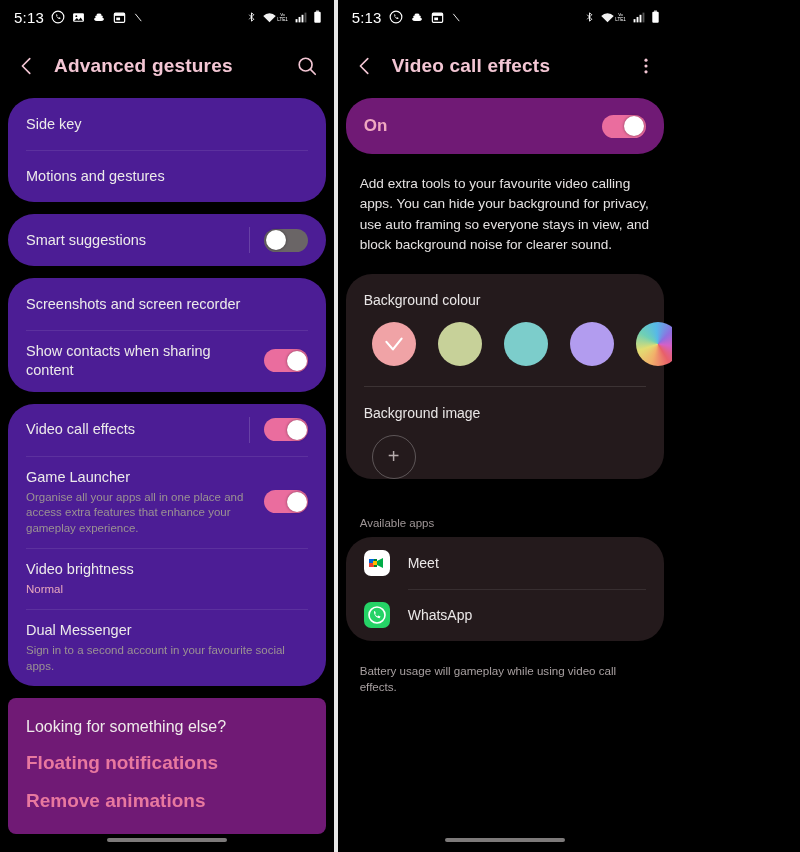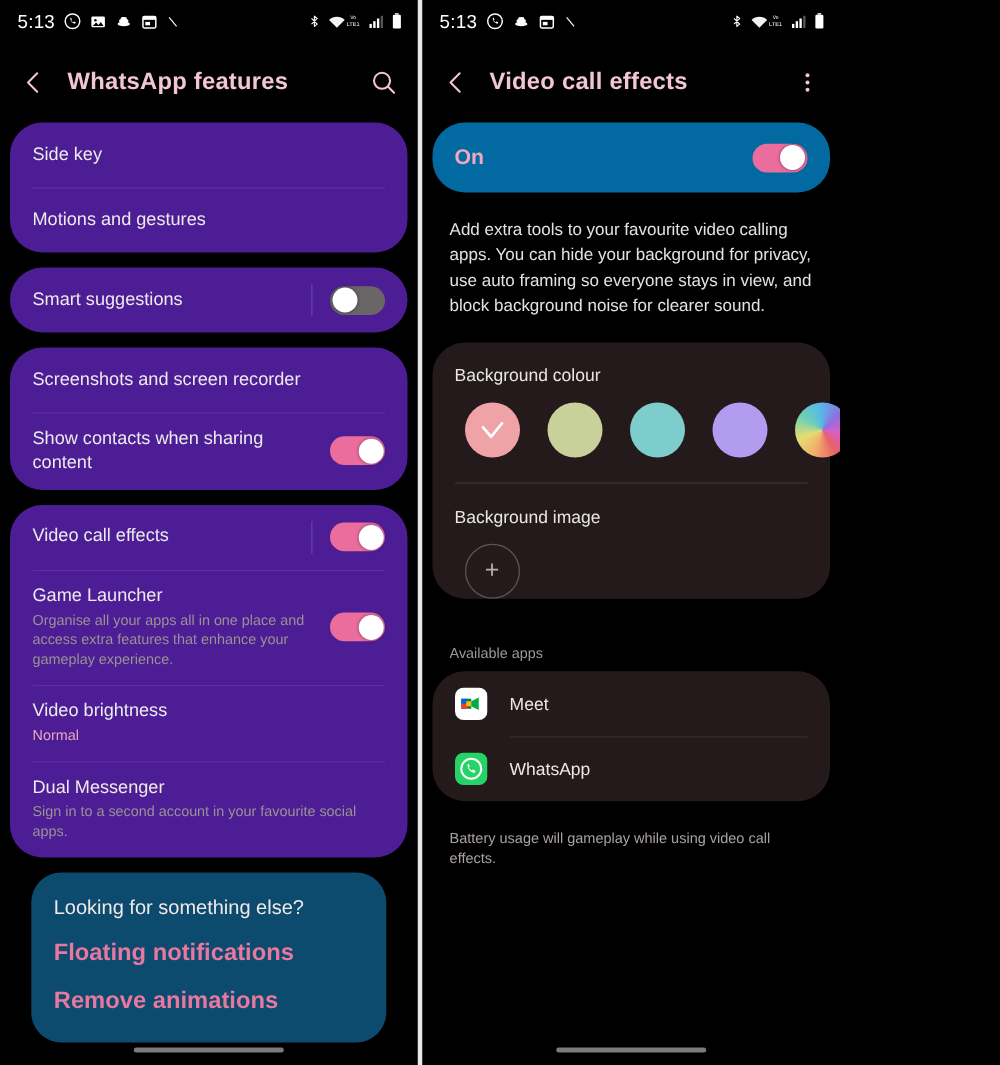--- a/index.html
+++ b/index.html
@@ -66,28 +66,28 @@
   .toggle.on  { background:#ea6d9e; }
   .toggle .knob {
     position:absolute; top:1.5px; width:20px; height:20px;
     border-radius:50%; background:#ffffff;
     box-shadow:0 0 3px rgba(0,0,0,.45);
   }
   .toggle.off .knob { left:1.5px; }
   .toggle.on  .knob { right:1.5px; }
 
   
-  .look-card { background:#0c4a6e; border-radius:24px; margin:0 25px; padding:20px 18px 22px; }
+  .look-card { background:#701a75; border-radius:8px; margin:0 8px; padding:20px 18px 22px; }
   .look-title { color:#efeaea; font-size:16px; margin-bottom:16px; }
   .look-link { color:#e8789f; font-size:19px; font-weight:bold; margin-bottom:16px; cursor:pointer; }
   .look-link:last-child { margin-bottom:0; }
 
   
   .on-card {
-    background:#0369a1; border-radius:26px; margin:0 8px 0 8px;
+    background:#701a75; border-radius:26px; margin:0 8px 0 8px;
     height:56px; display:flex; align-items:center; padding:0 18px;
   }
   .on-card .on-label { flex:1; color:#f0a8c0; font-size:17px; font-weight:bold; }
   .desc {
     color:#e4e1e1; font-size:13.6px; line-height:1.5;
     padding:20px 22px 18px 22px;
   }
   .sec-card { background:#241a1c; border-radius:26px; margin:0 8px; padding:0 18px; }
   .sec-title { color:#e9e6e6; font-size:14px; padding:18px 0 0 0; }
   .swatches { display:flex; gap:22px; padding:14px 0 20px 8px; }
@@ -192,21 +192,21 @@
         </span>
       </div>
     </div>
 
     <div class="appbar">
       <div class="backchev">
         <svg width="22" height="22" viewBox="0 0 24 24">
             <path d="M15 4 L7 12 L15 20" stroke="#f3c6d4" stroke-width="1.8" fill="none" stroke-linecap="round" stroke-linejoin="round"></path>
           </svg>
       </div>
-      <div class="title">WhatsApp features</div>
+      <div class="title">Advanced gestures</div>
       <div class="barbtn">
         <svg width="22" height="22" viewBox="0 0 24 24">
             <circle cx="10.5" cy="10.5" r="7" fill="none" stroke="#f3c6d4" stroke-width="1.8"></circle>
             <path d="M16 16 L21 21" stroke="#f3c6d4" stroke-width="1.8" stroke-linecap="round"></path>
           </svg>
       </div>
     </div>
 
     <div class="card">
       <div class="row">

